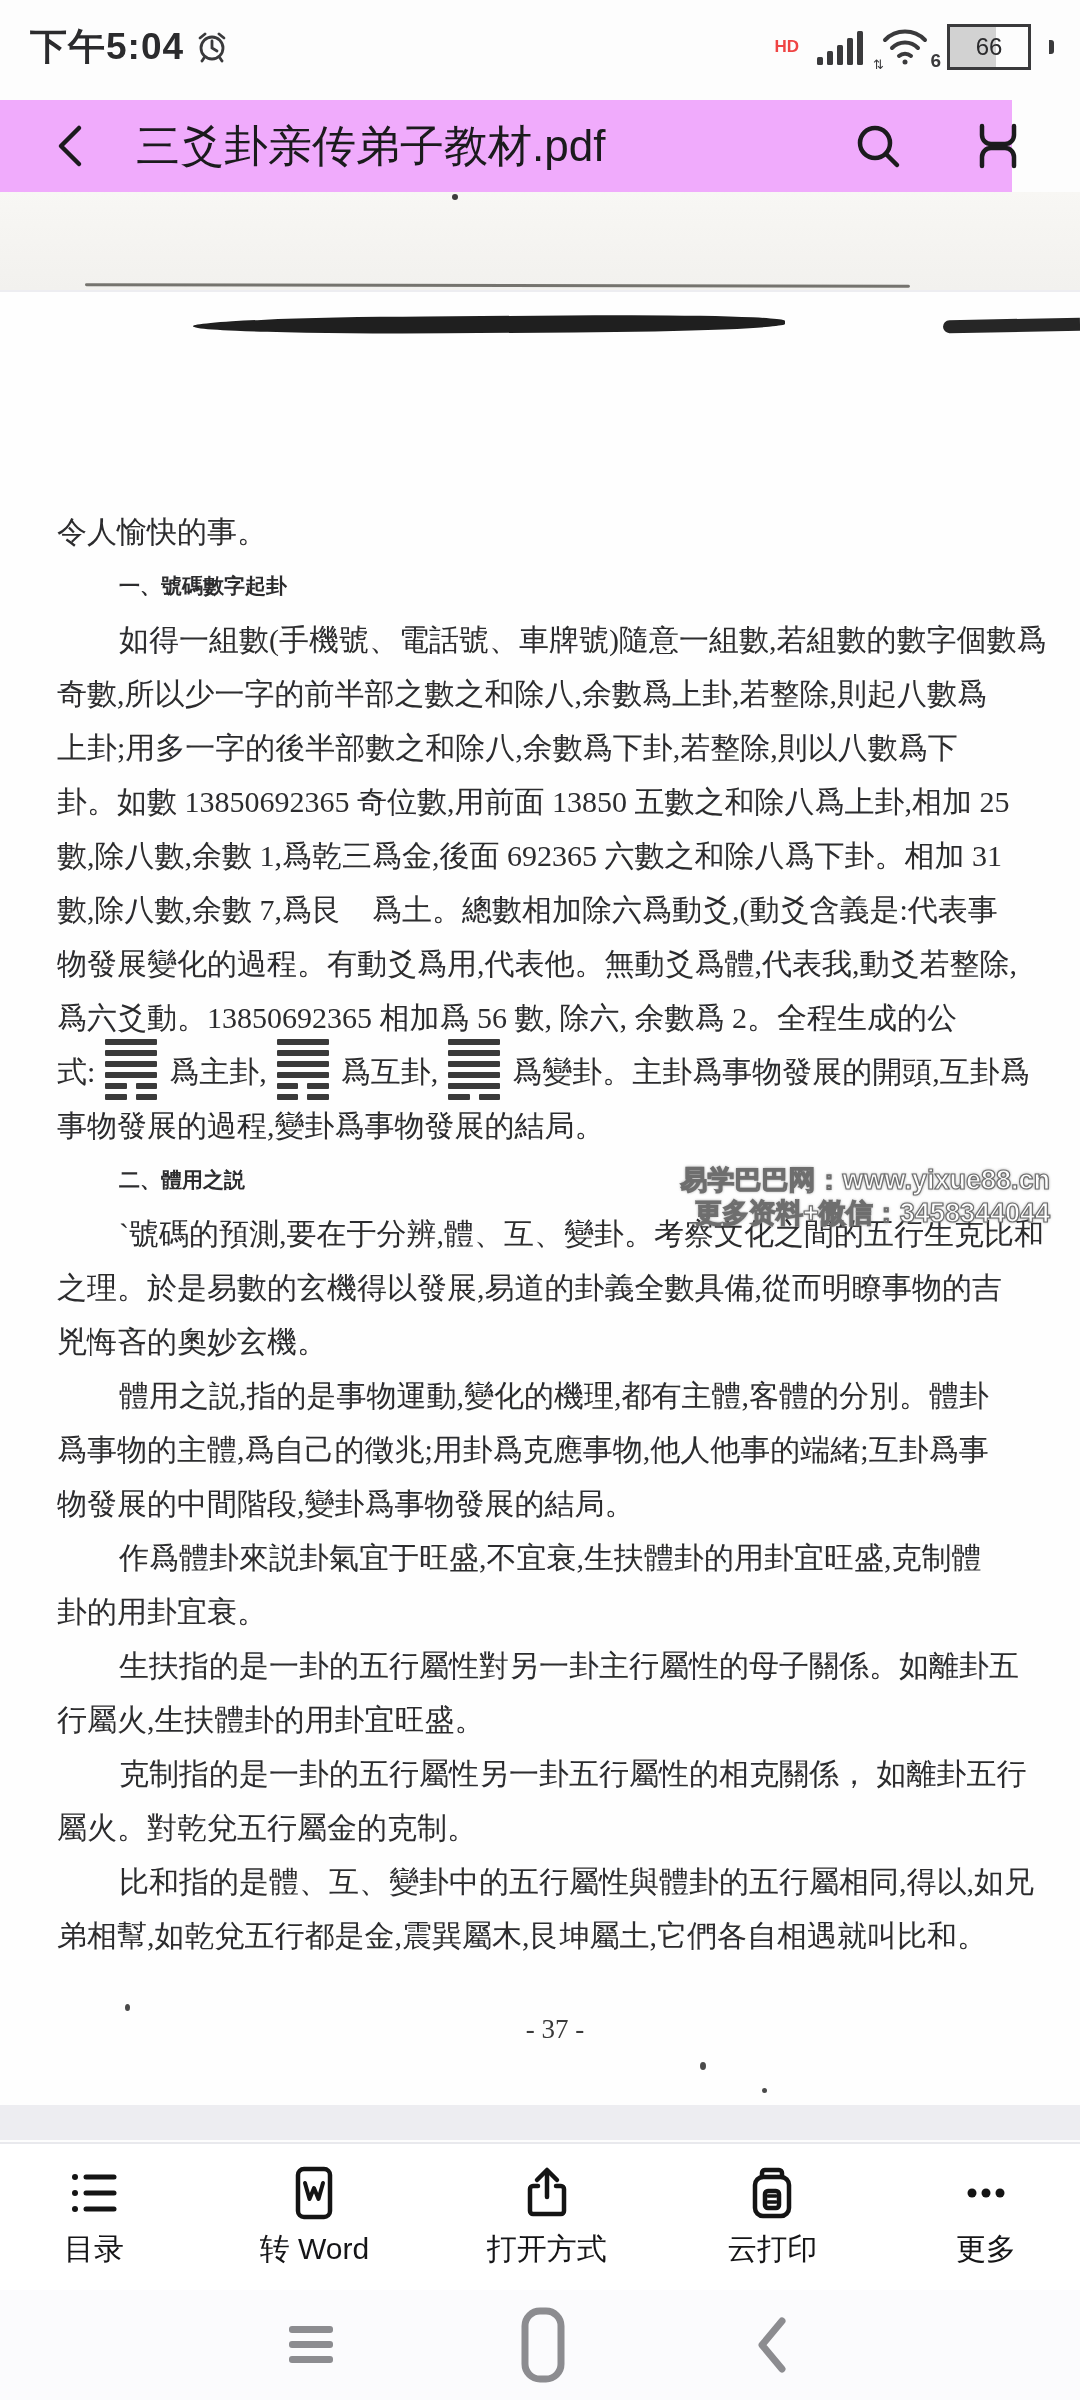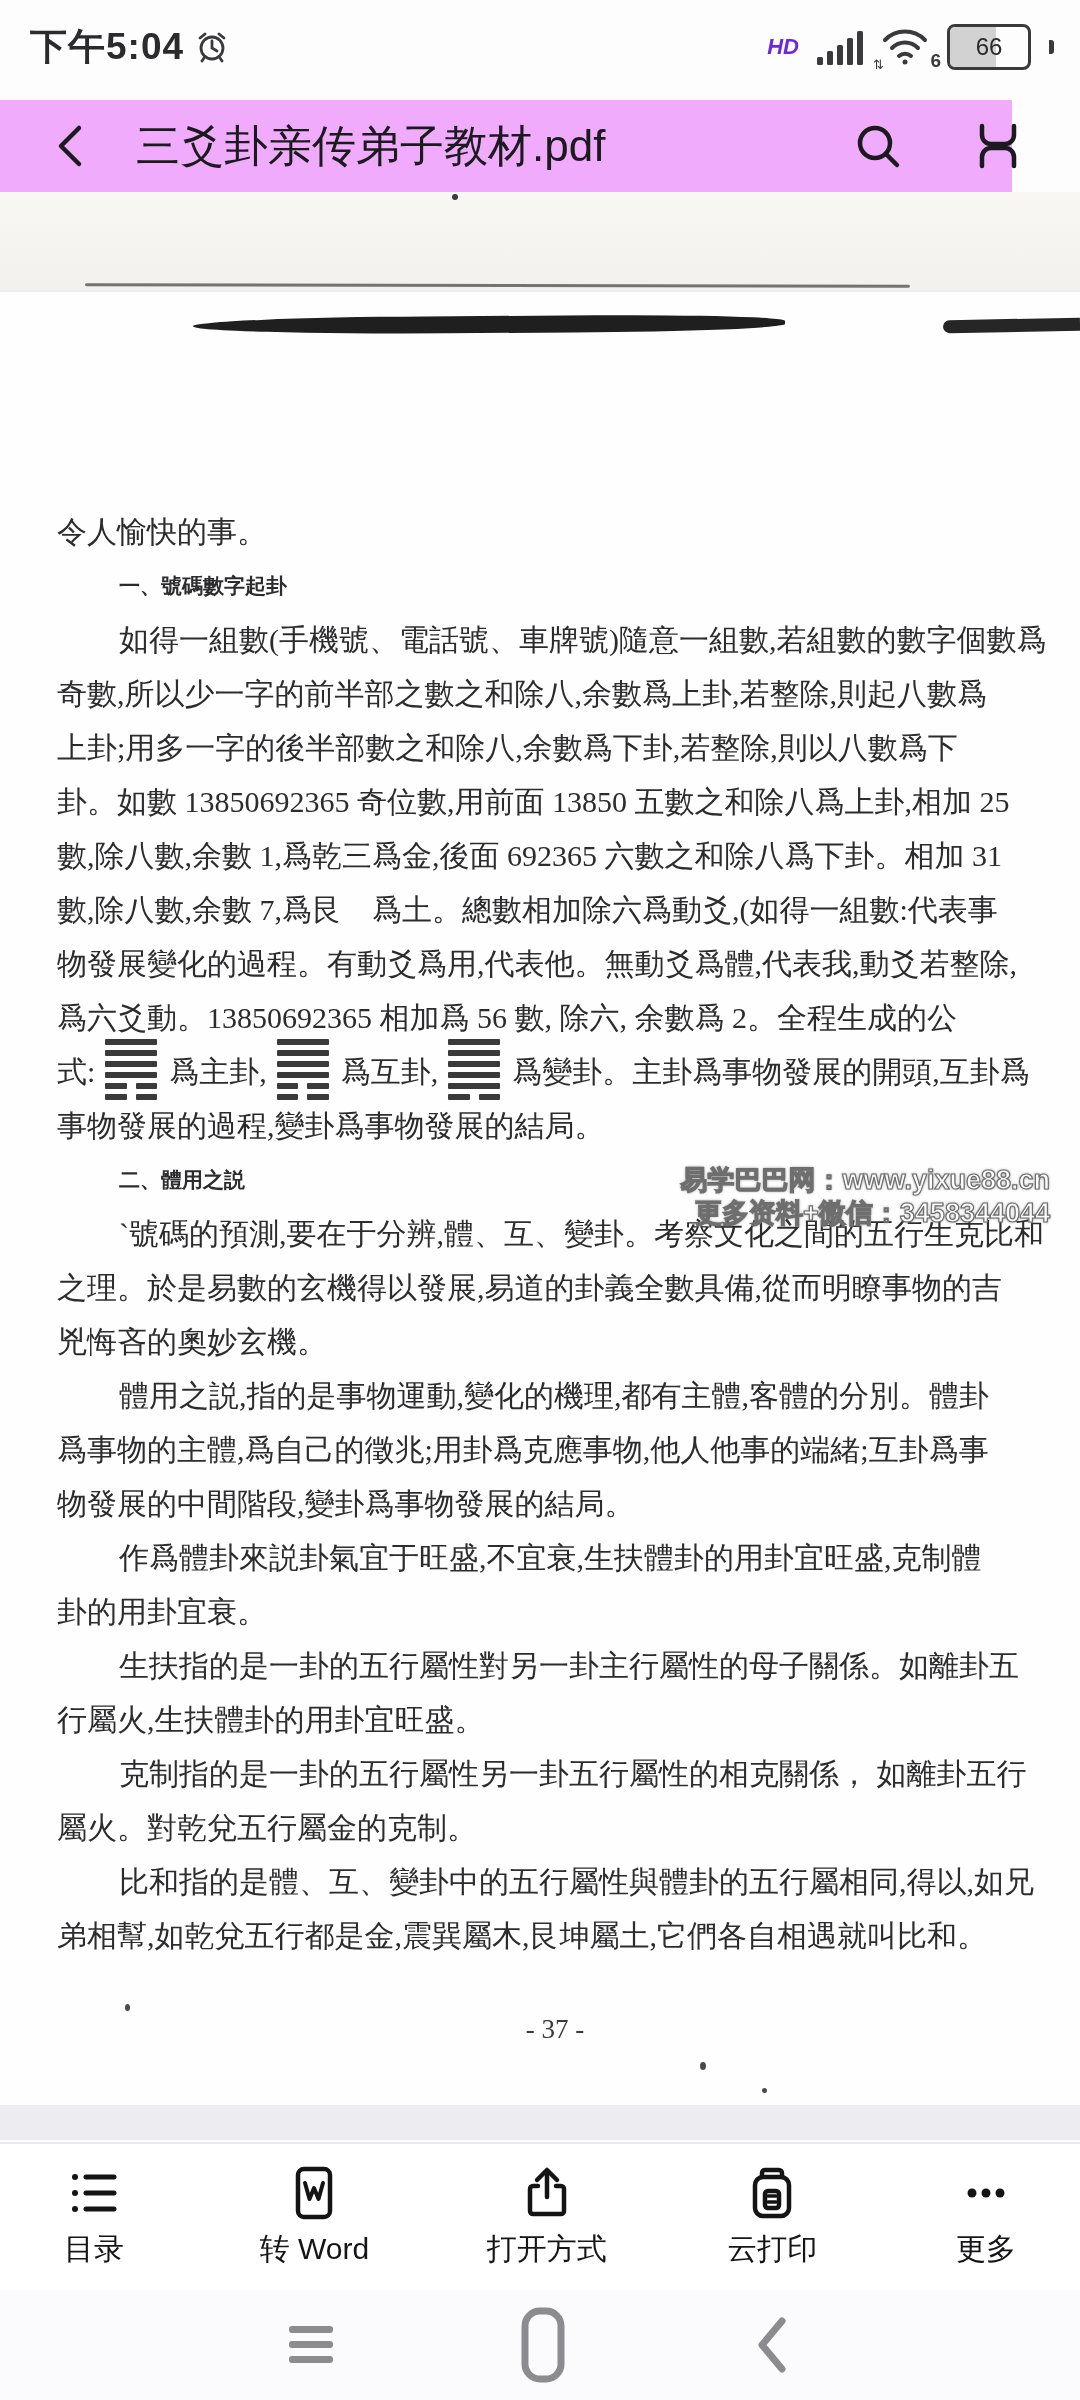--- a/index.html
+++ b/index.html
@@ -5,22 +5,22 @@
   html,body{margin:0;padding:0;}
   body{width:1080px;height:2400px;position:relative;overflow:hidden;background:#fdfdfd;
        font-family:"Liberation Sans",sans-serif;}
   .abs{position:absolute;}
 
   
   .status-bar{top:0;left:0;width:1080px;height:100px;background:#fdfdfd;}
   .time-wrap{left:30px;top:22px;display:flex;align-items:center;gap:10px;}
   .time{font-size:37px;font-weight:600;color:#2b2b2d;letter-spacing:1px;}
   .status-right{right:26px;top:24px;display:flex;align-items:center;gap:16px;}
-  .hd-label{font-size:22px;font-weight:700;color:#6d28d9;font-style:italic;}
-  .battery{position:relative;width:78px;height:40px;border:3px solid #3a3a3c;border-radius:8px;
+  .hd-label{font-size:17px;font-weight:700;color:#ef4444;}
+  .battery{position:relative;width:78px;height:40px;border:3px solid #3a3a3c;border-radius:0;
            display:flex;align-items:center;justify-content:center;overflow:hidden;}
   .battery .fill{position:absolute;left:0;top:0;bottom:0;width:46px;background:#d2d2d2;}
   .battery .pct{position:relative;font-size:24px;color:#2b2b2d;}
   .battery-nub{width:5px;height:14px;background:#3a3a3c;border-radius:0 3px 3px 0;margin-left:2px;}
 
   
   .app-header{top:100px;left:0;width:1012px;height:92px;background:#f0abfc;}
   .back-btn{left:48px;top:22px;width:48px;height:48px;}
   .doc-title{left:136px;top:0;height:92px;line-height:92px;font-size:44px;font-weight:500;color:#1b1b1d;}
   .search-btn{left:852px;top:20px;width:52px;height:52px;}
@@ -147,21 +147,21 @@
     <div class="abs streak2"></div>
 
     <div class="abs doc-text">
         <div class="line">令人愉快的事。</div>
         <div class="line indent bold">一、號碼數字起卦</div>
         <div class="line indent">如得一組數(手機號、電話號、車牌號)隨意一組數,若組數的數字個數爲</div>
         <div class="line">奇數,所以少一字的前半部之數之和除八,余數爲上卦,若整除,則起八數爲</div>
         <div class="line">上卦;用多一字的後半部數之和除八,余數爲下卦,若整除,則以八數爲下</div>
         <div class="line">卦。如數 13850692365 奇位數,用前面 13850 五數之和除八爲上卦,相加 25</div>
         <div class="line">數,除八數,余數 1,爲乾三爲金,後面 692365 六數之和除八爲下卦。相加 31</div>
-        <div class="line">數,除八數,余數 7,爲艮　爲土。總數相加除六爲動爻,(如得一組數:代表事</div>
+        <div class="line">數,除八數,余數 7,爲艮　爲土。總數相加除六爲動爻,(動爻含義是:代表事</div>
         <div class="line">物發展變化的過程。有動爻爲用,代表他。無動爻爲體,代表我,動爻若整除,</div>
         <div class="line">爲六爻動。13850692365 相加爲 56 數, 除六, 余數爲 2。全程生成的公</div>
         <div class="line hexline">
           <span>式:</span>
           <span class="hexagram">
             <span class="hexrow">
               <span></span>
             </span>
             <span class="hexrow">
               <span></span>

